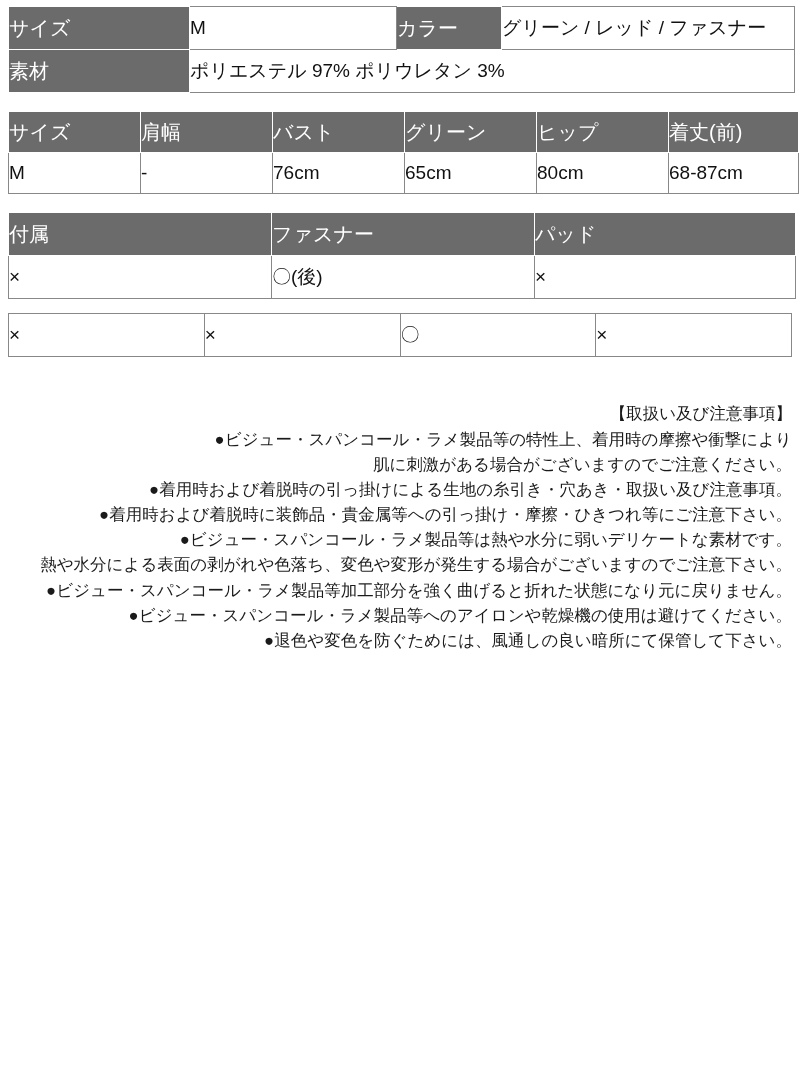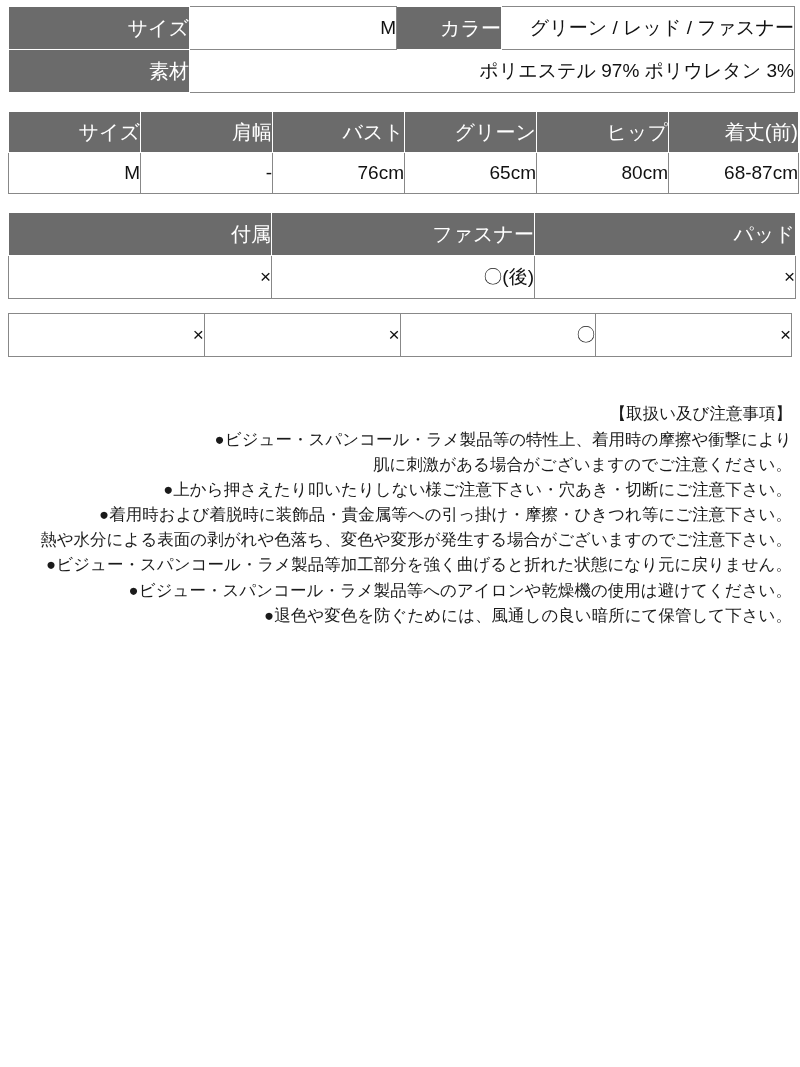--- a/index.html
+++ b/index.html
@@ -21,21 +21,21 @@
     box-sizing: border-box;
     padding: 6px 8px 0 8px;
   }
   table {
     border-collapse: collapse;
     width: 784px;
     table-layout: fixed;
   }
   td, th {
     border: 1px solid #ffffff;
-    text-align: right;
+    text-align: left;
     vertical-align: middle;
     font-weight: normal;
     font-size: 19px;
     padding: 0;
   }
   .hdr {
     background: #6b6b6b;
     color: #ffffff;
     height: 42px;
     font-size: 20px;
@@ -140,21 +140,22 @@
         <td class="val">〇</td>
         <td class="val">×</td>
       </tr>
     </tbody>
   </table>
 
   <div class="notes">
     <div class="line title">【取扱い及び注意事項】</div>
     <div class="line">●ビジュー・スパンコール・ラメ製品等の特性上、着用時の摩擦や衝撃により</div>
     <div class="line">肌に刺激がある場合がございますのでご注意ください。</div>
-    <div class="line">●上から押さえたり叩いたりしない様ご注意下さい・穴あき・切断にご注意下さい。</div>
+    <div class="line">●着用時および着脱時の引っ掛けによる生地の糸引き・穴あき・取扱い及び注意事項。</div>
     <div class="line">●着用時および着脱時に装飾品・貴金属等への引っ掛け・摩擦・ひきつれ等にご注意下さい。</div>
+    <div class="line">●ビジュー・スパンコール・ラメ製品等は熱や水分に弱いデリケートな素材です。</div>
     <div class="line">熱や水分による表面の剥がれや色落ち、変色や変形が発生する場合がございますのでご注意下さい。</div>
     <div class="line">●ビジュー・スパンコール・ラメ製品等加工部分を強く曲げると折れた状態になり元に戻りません。</div>
     <div class="line">●ビジュー・スパンコール・ラメ製品等へのアイロンや乾燥機の使用は避けてください。</div>
     <div class="line">●退色や変色を防ぐためには、風通しの良い暗所にて保管して下さい。</div>
   </div>
 
 </div>
 
 </body></html>

